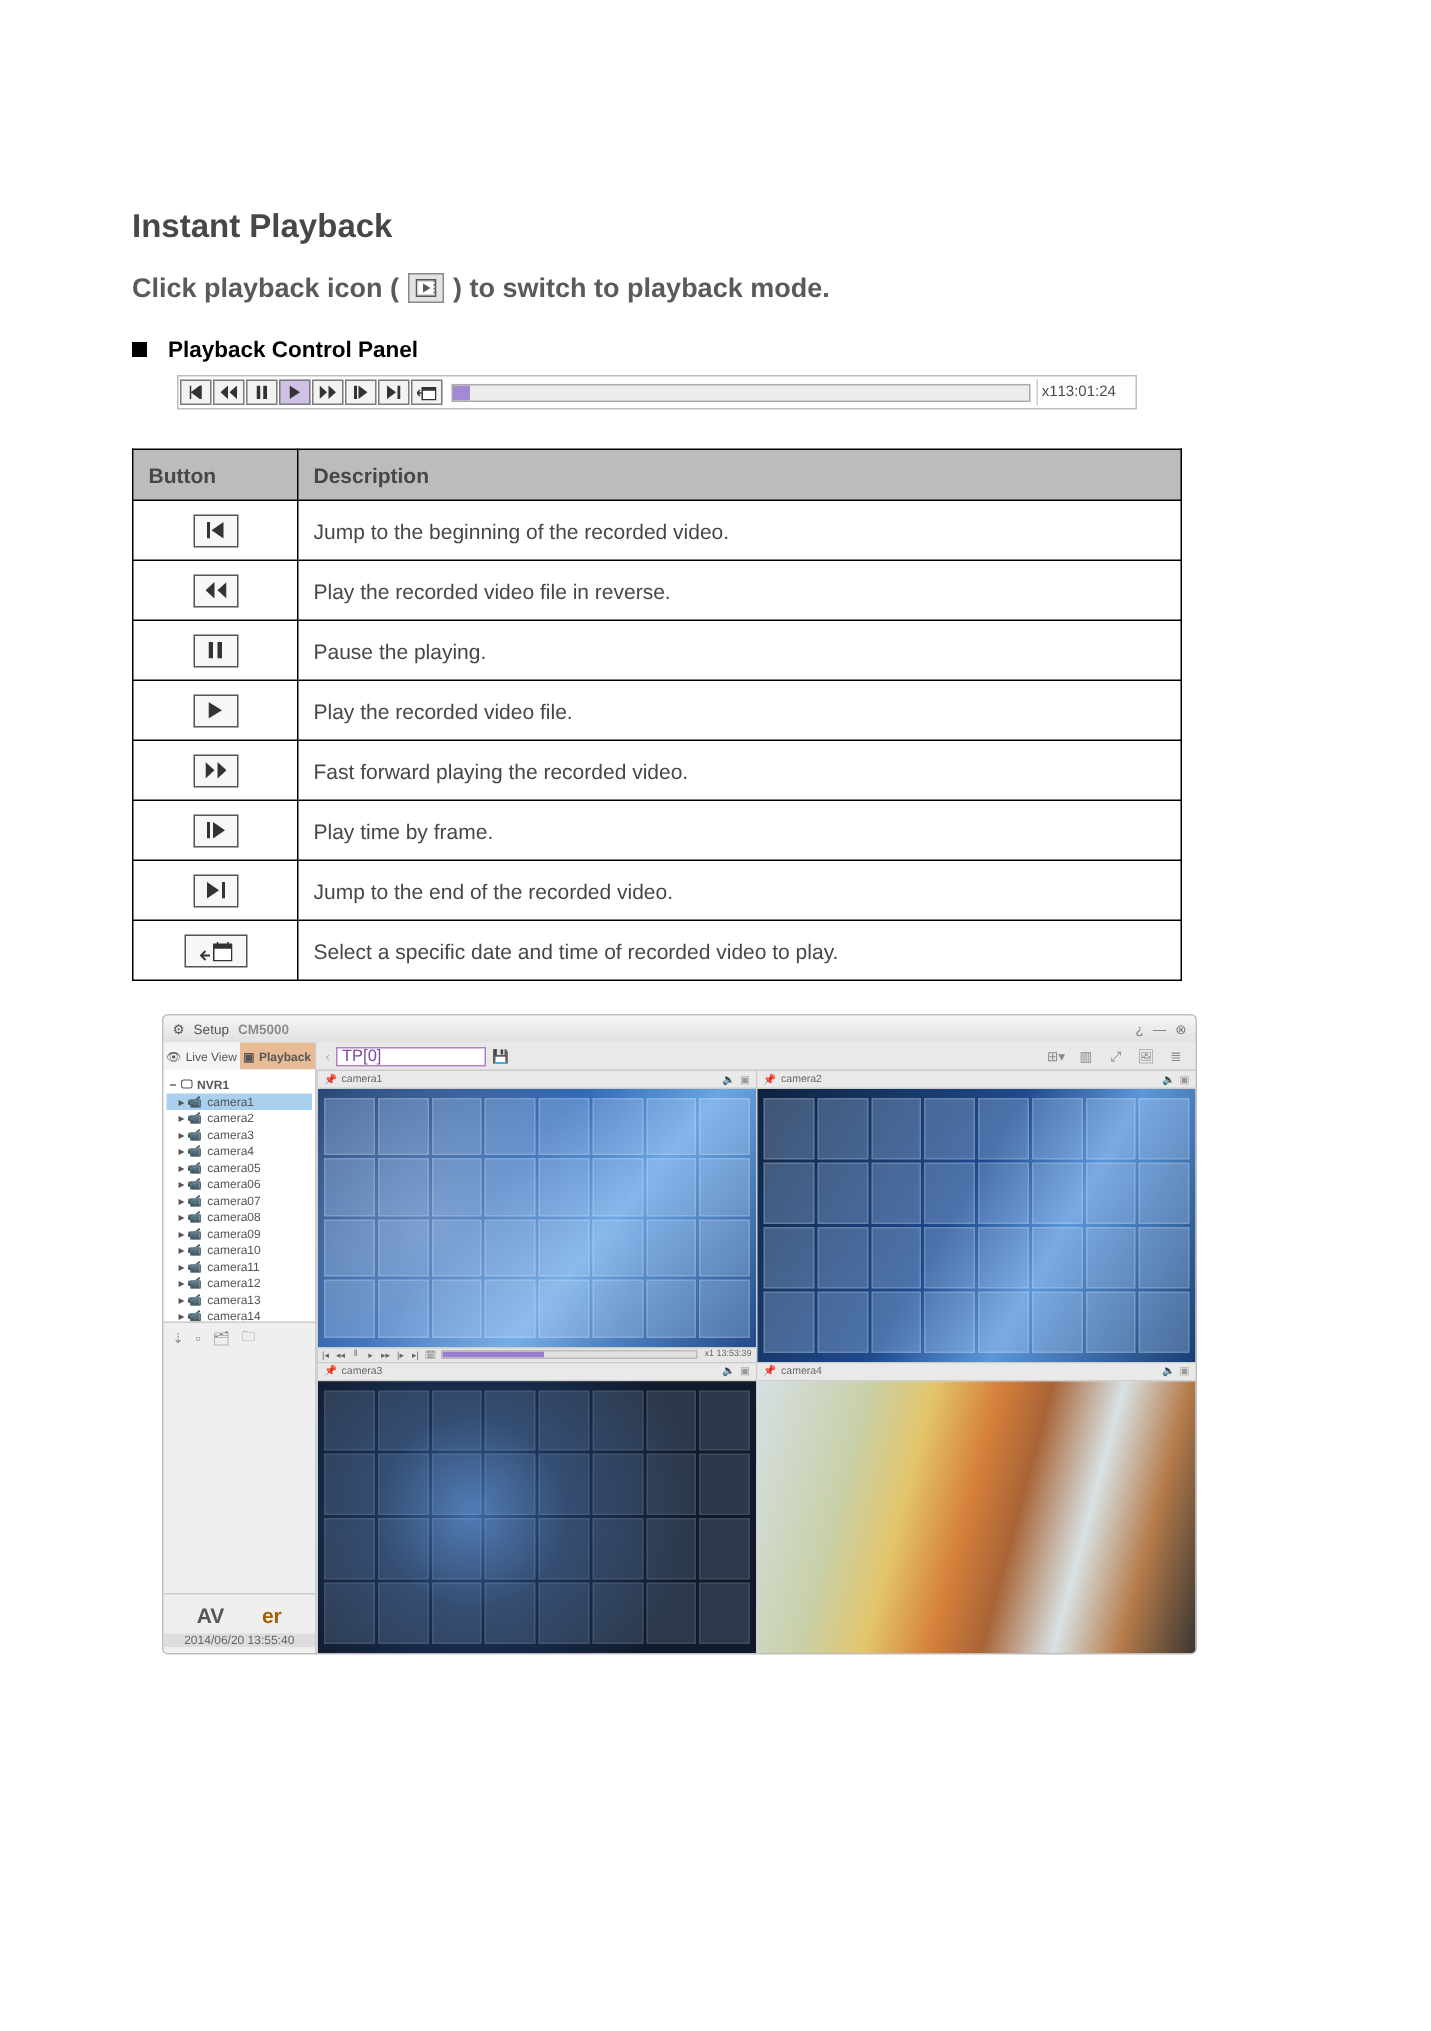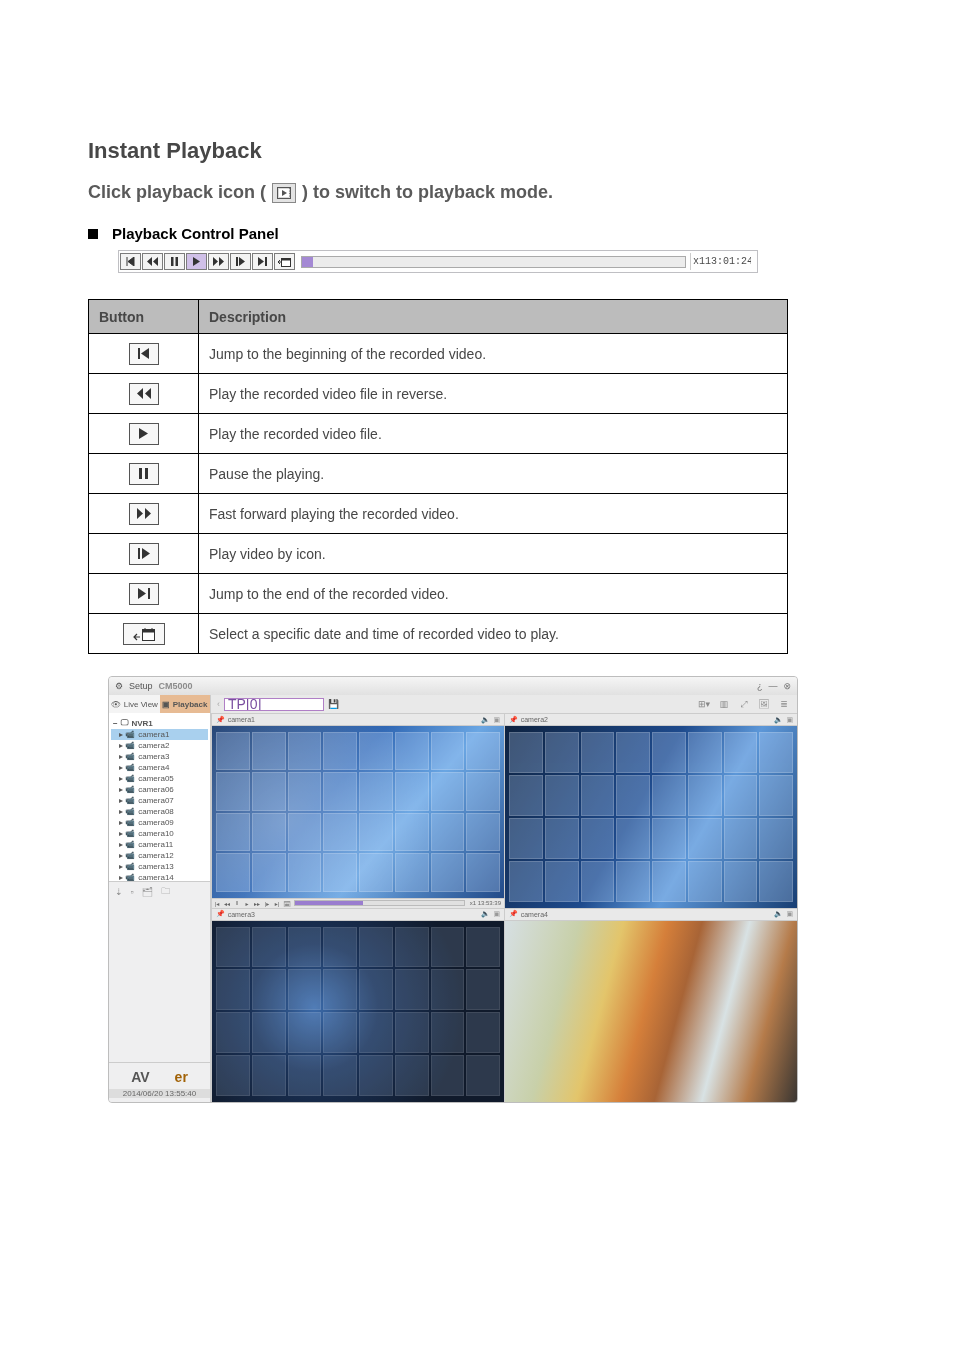--- a/index.html
+++ b/index.html
@@ -1,30 +1,30 @@
 <!DOCTYPE html>
 <html><head>
 <meta charset="utf-8">
 <style>
   * { box-sizing: border-box; margin: 0; padding: 0; }
   html, body { width: 954px; font-family: Arial, Helvetica, sans-serif; font-size: 12px; color: #000; background: #fff; }
   .page { position: relative; width: 954px; height: 1354px; padding: 78px 88px 0 88px; }
   .h2 { font-size: 22px; font-weight: bold; color: #474747; margin-top: 60px; }
-  .h3-row { font-size: 18px; color: #5a5a5a; font-weight: bold; margin-top: 18px; display: flex; align-items: flex-end; gap: 6px; }
+  .h3-row { font-size: 18px; color: #5a5a5a; font-weight: bold; margin-top: 18px; display: flex; align-items: flex-start; gap: 6px; }
   .inline-ico { width: 24px; height: 20px; border: 1px solid #888; background: #e3e3e3; display: inline-flex; align-items: center; justify-content: center; }
   .body-text { font-size: 15px; color: #444; line-height: 1.6; margin-top: 12px; }
   .bullet-row { margin-top: 22px; display: flex; align-items: baseline; font-size: 15px; font-weight: bold; gap: 14px; }
   .sq { width: 10px; height: 10px; background: #000; display: inline-block; }
 
   
   .pbar { margin-top: 8px; margin-left: 30px; border: 1px solid #bfbfc3; height: 23px; width: 640px; background: #fefefe; display: flex; align-items: center; }
   .pbar .btn { width: 21px; height: 17px; border: 1px solid #7b7b7b; background: #f3f3f3; margin-left: 1px; display: flex; align-items: center; justify-content: center; font-size: 8px; }
   .pbar .btn.play-on { background: #d0c0e8; }
   .pbar .track { flex: 1; height: 12px; border: 1px solid #aaa; margin: 0 4px 0 6px; background: linear-gradient(to right,#a489d4 0,#a489d4 3%,#ececec 3%,#ececec 100%); position: relative; }
-  .pbar .speed { font-size: 10px; color: #4a4a4a; padding: 0 6px 0 2px; border-left: 1px solid #ccc; line-height: 17px; display: flex; align-items: center; font-family: Liberation Mono, monospace; }
+  .pbar .speed { font-size: 10px; color: #4a4a4a; padding: 0 6px 0 2px; border-left: 1px solid #ccc; line-height: 17px; display: flex; align-items: center; }
   .pbar .speed input { width: 46px; border: none; background: transparent; font-size: 10px; color: #4a4a4a; font-family: inherit; }
 
   
   table.func { width: 700px; border-collapse: collapse; margin-top: 26px; margin-left: 0; font-size: 14px; color: #474747; }
   table.func th, table.func td { border: 1px solid #000; padding: 8px 10px; text-align: left; vertical-align: middle; }
   table.func th { background: #bcbcbc; font-weight: bold; height: 34px; }
   table.func td.iconcell { text-align: center; width: 110px; height: 40px; }
   .ico { display: inline-flex; width: 30px; height: 22px; border: 1px solid #555; background: #f7f7f7; align-items: center; justify-content: center; font-size: 11px; letter-spacing: -1px; }
   .ico.wide { width: 42px; }
 
@@ -42,21 +42,21 @@
   .tree-item.sel { background: #a9d0ee; }
   .tree-root { font-weight: bold; padding-left: 2px; }
   .sb-mid { height: 22px; border-top: 1px solid #ccc; display: flex; align-items: center; gap: 8px; padding: 0 6px; color: #888; }
   .sb-foot { border-top: 1px solid #ccc; padding: 6px 0 4px; text-align: center; }
   .aver { font-size: 14px; font-weight: bold; }
   .aver b { color: #a16207; margin-left: 25px; }
   .ts { font-size: 8px; color: #666; margin-top: 4px; background:#ddd; }
 
   .main { flex: 1; display: flex; flex-direction: column; }
   .toolbar { height: 18px; display: flex; align-items: center; padding: 0 6px; background: #e9e9e9; gap: 4px; }
-  .toolbar input.drop { height: 13px; width: 100px; border: 1px solid #b07fc6; background: #fff; font-size: 14px; padding: 0 3px; color: #7a4fa0; font-family: inherit; }
+  .toolbar input.drop { height: 13px; width: 100px; border: 1px solid #b07fc6; background: #fff; font-size: 11px; padding: 0 3px; color: #7a4fa0; font-family: inherit; }
   .toolbar .right { margin-left: auto; display: flex; gap: 6px; color: #888; }
   .toolbar .right span{ width:14px; text-align:center; }
   .grid { flex: 1; display: grid; grid-template-columns: 1fr 1fr; grid-template-rows: 1fr 1fr; }
   .tile { border-left: 1px solid #ccc; border-top: 1px solid #ccc; display: flex; flex-direction: column; }
   .tile-head { height: 12px; background: #e9e9e9; border-bottom: 1px solid #ccc; display: flex; align-items: center; padding: 0 4px; gap: 3px; font-size: 7px; color: #666; }
   .tile-head .r { margin-left: auto; display: flex; gap: 3px; color: #999; }
   .tile-vid { flex: 1; position: relative; overflow: hidden; }
   .tile-pbar { height: 10px; background: #e6e6e6; border-top: 1px solid #ccc; display: flex; align-items: center; font-size: 6px; color: #666; }
   .tile-pbar span.tb{ width:10px; text-align:center; }
   .tile-pbar .trk{ flex:1; height:6px; margin:0 2px; background:linear-gradient(to right,#9a7dcf 0,#9a7dcf 40%,#e0e0e0 40%); border:1px solid #bbb; }
@@ -177,50 +177,50 @@
           <td class="iconcell"><span class="ico">
               <svg width="14" height="11">
                 <path d="M6 0L0 5.5 6 11Z M14 0L8 5.5 14 11Z" fill="#333"></path>
               </svg>
             </span></td>
           <td>Play the recorded video file in reverse.</td>
         </tr>
     <tr>
           <td class="iconcell"><span class="ico">
               <svg width="9" height="11">
-                <path d="M0 0L9 5.5 0 11Z" fill="#333"></path>
-              </svg>
-            </span></td>
-          <td>Play the recorded video file.</td>
-        </tr>
-    <tr>
-          <td class="iconcell"><span class="ico">
-              <svg width="9" height="11">
                 <rect x="0" width="3" height="11" fill="#333"></rect>
                 <rect x="6" width="3" height="11" fill="#333"></rect>
               </svg>
             </span></td>
           <td>Pause the playing.</td>
+        </tr>
+    <tr>
+          <td class="iconcell"><span class="ico">
+              <svg width="9" height="11">
+                <path d="M0 0L9 5.5 0 11Z" fill="#333"></path>
+              </svg>
+            </span></td>
+          <td>Play the recorded video file.</td>
         </tr>
     <tr>
           <td class="iconcell"><span class="ico">
               <svg width="14" height="11">
                 <path d="M0 0L6 5.5 0 11Z M8 0L14 5.5 8 11Z" fill="#333"></path>
               </svg>
             </span></td>
           <td>Fast forward playing the recorded video.</td>
         </tr>
     <tr>
           <td class="iconcell"><span class="ico">
               <svg width="12" height="11">
                 <rect x="0" width="2" height="11" fill="#333"></rect>
                 <path d="M4 0L12 5.5 4 11Z" fill="#333"></path>
               </svg>
             </span></td>
-          <td>Play video by icon.</td>
+          <td>Play time by frame.</td>
         </tr>
     <tr>
           <td class="iconcell"><span class="ico">
               <svg width="12" height="11">
                 <path d="M0 0L8 5.5 0 11Z" fill="#333"></path>
                 <rect x="10" width="2" height="11" fill="#333"></rect>
               </svg>
             </span></td>
           <td>Jump to the end of the recorded video.</td>
         </tr>

